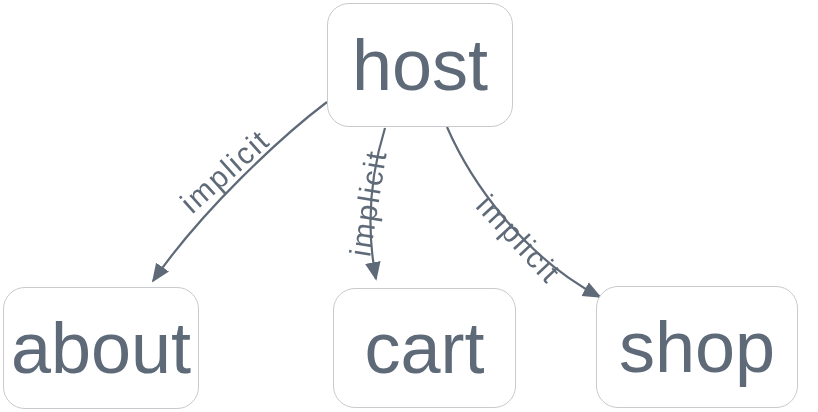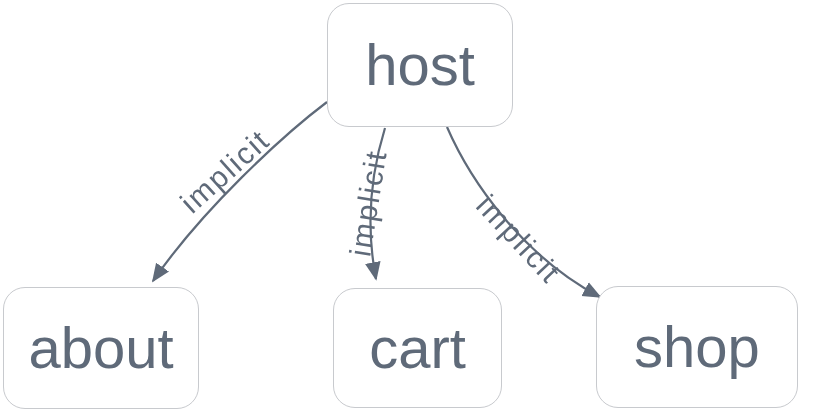--- a/index.html
+++ b/index.html
@@ -35,27 +35,27 @@
     box-sizing:border-box;
     background:var(--node-fill);
     border:1.6px solid var(--node-border);
     border-radius:22px;
     display:flex;
     align-items:center;
     justify-content:center;
   }
   .node-label{
     color:var(--text);
-    font-size:58px;
+    font-size:72px;
     line-height:1;
     white-space:nowrap;
   }
   .node-host {left:327px;top:3px;  width:186px;height:124px;}
   .node-about{left:3px;  top:287px;width:196px;height:122px;}
-  .node-cart {left:333px;top:288px;width:169px;height:120px;}
+  .node-cart {left:333px;top:288px;width:183px;height:120px;}
   .node-shop {left:596px;top:286px;width:202px;height:122px;}
 </style>
 </head>
 <body>
 
 <div class="stage">
 
   <svg class="edges-layer" viewBox="0 0 818 412" xmlns="http://www.w3.org/2000/svg">
     <defs>
       <marker id="arrow" viewBox="0 0 10 10" refX="9" refY="5" markerWidth="8.5" markerHeight="8.5" orient="auto-start-reverse">

